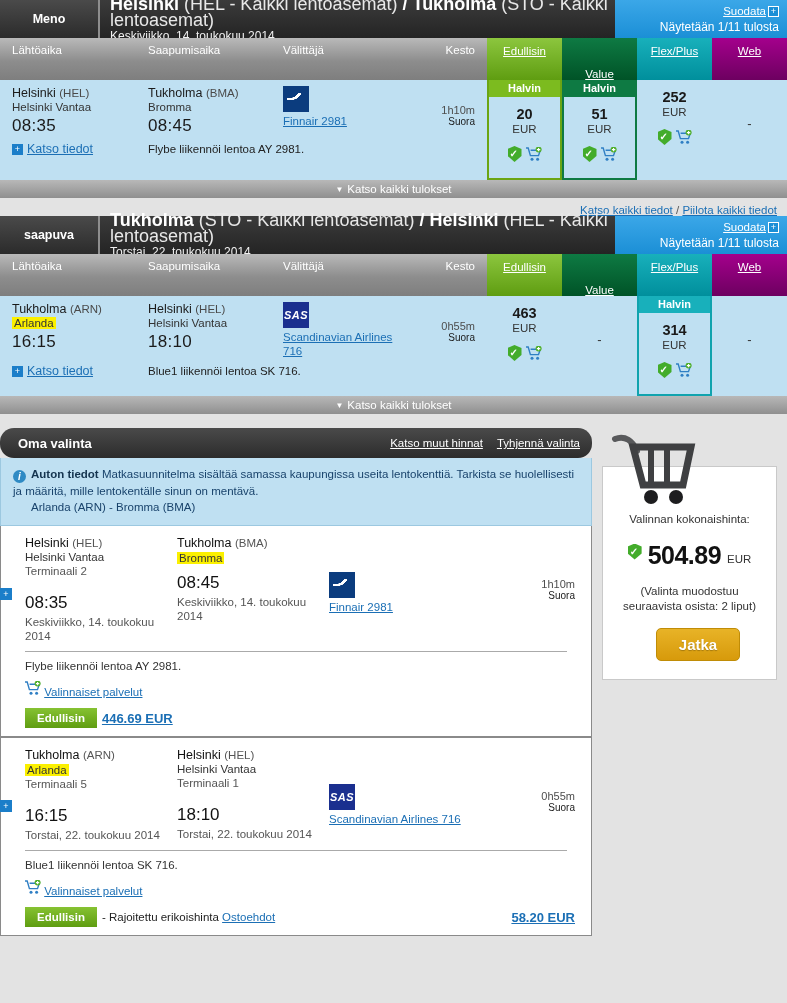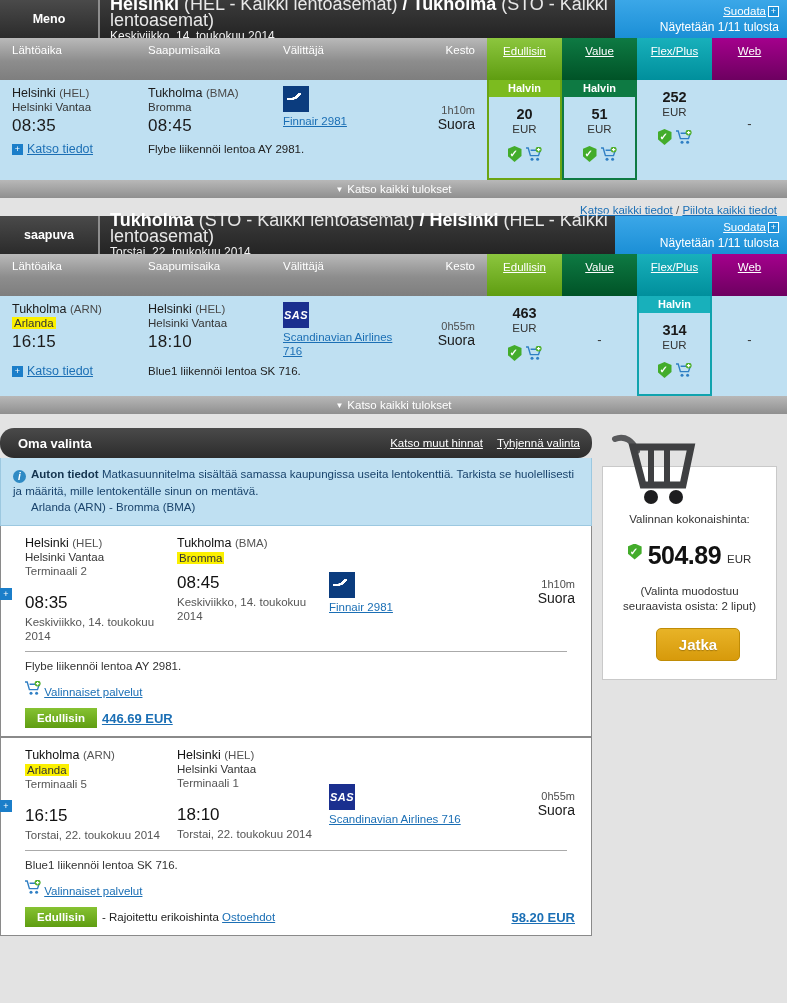--- a/index.html
+++ b/index.html
@@ -73,40 +73,40 @@
   .ch-car { width: 125px; }
   .ch-dur { flex: 1 1 auto; text-align: right; padding-right: 12px; }
 
   .fare-col { width: 75px; flex: 0 0 75px; text-align: center; position: relative; }
   .fare-head {
     height: 42px; display: flex; align-items: flex-start; justify-content: center;
     padding-top: 7px;
   }
   .fare-head a { color: #fff; font-size: 11.5px; text-decoration: underline; font-weight: normal; }
   .fc-edullisin .fare-head { background: linear-gradient(to bottom,#8cc63e,#5f9d11); }
-  .fc-value .fare-head    { background: linear-gradient(to bottom,#0e7a43,#005327); }
+  .fc-value .fare-head    { background: linear-gradient(to bottom,#0e7a43,#005327); align-items: flex-end; }
   .fc-flex .fare-head     { background: linear-gradient(to bottom,#18b0bb,#008f9c); }
   .fc-web  .fare-head     { background: linear-gradient(to bottom,#a4008c,#6d0060); }
 
   
   .flight-row { display: flex; background: #bfe0f2; }
   .fr-left { flex: 1 1 auto; background: #bfe0f2; padding: 6px 0 4px 0; position: relative; }
   .fr-grid { display: flex; }
   .fr-dep { width: 148px; padding-left: 12px; }
   .fr-arr { width: 135px; }
   .fr-car { width: 125px; }
   .fr-dur { flex: 1 1 auto; text-align: right; padding-right: 12px; padding-top: 18px; }
 
   .city { font-size: 12.5px; color: #1a1a1a; }
   .city .code { color: #4a4a4a; font-size: 11.5px; }
   .airport { font-size: 11.5px; color: #333; margin-top: 1px; }
   .airport.hl { background: #fbf000; display: inline-block; padding: 0 2px; }
   .time { font-size: 17px; color: #1a1a1a; margin-top: 2px; letter-spacing: .3px; }
   .dur { font-size: 11px; color: #4d4d4d; }
-  .direct { font-size: 14px; color: #1a1a1a; }
+  .direct { font-size: 10px; color: #1a1a1a; }
 
   .carrier-logo {
     width: 26px; height: 26px; margin-bottom: 2px;
     display: block;
   }
   .logo-finnair {
     background: #0b3c7e;
     position: relative;
   }
   .logo-finnair::after {

